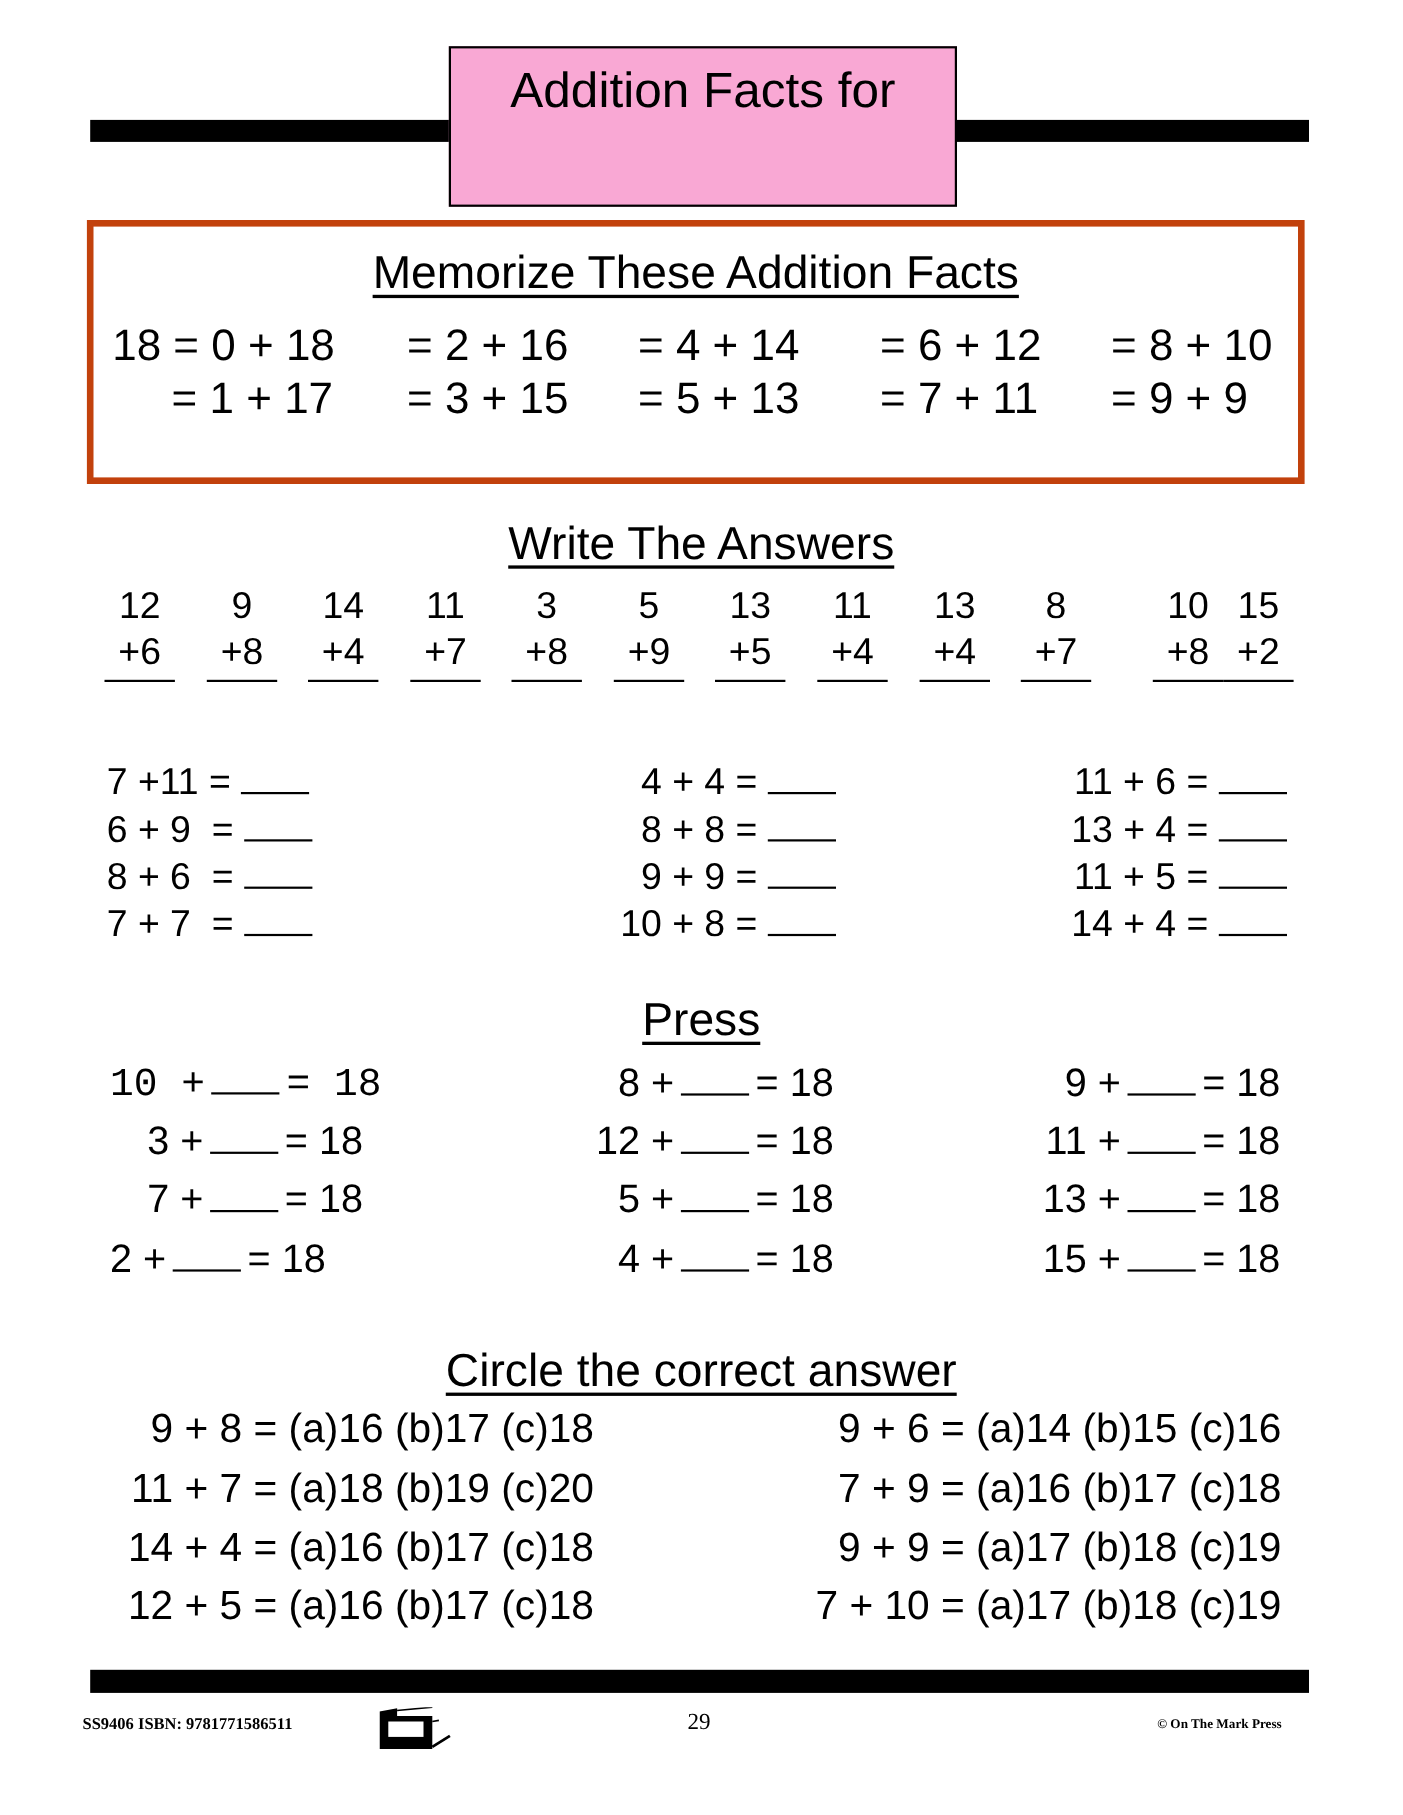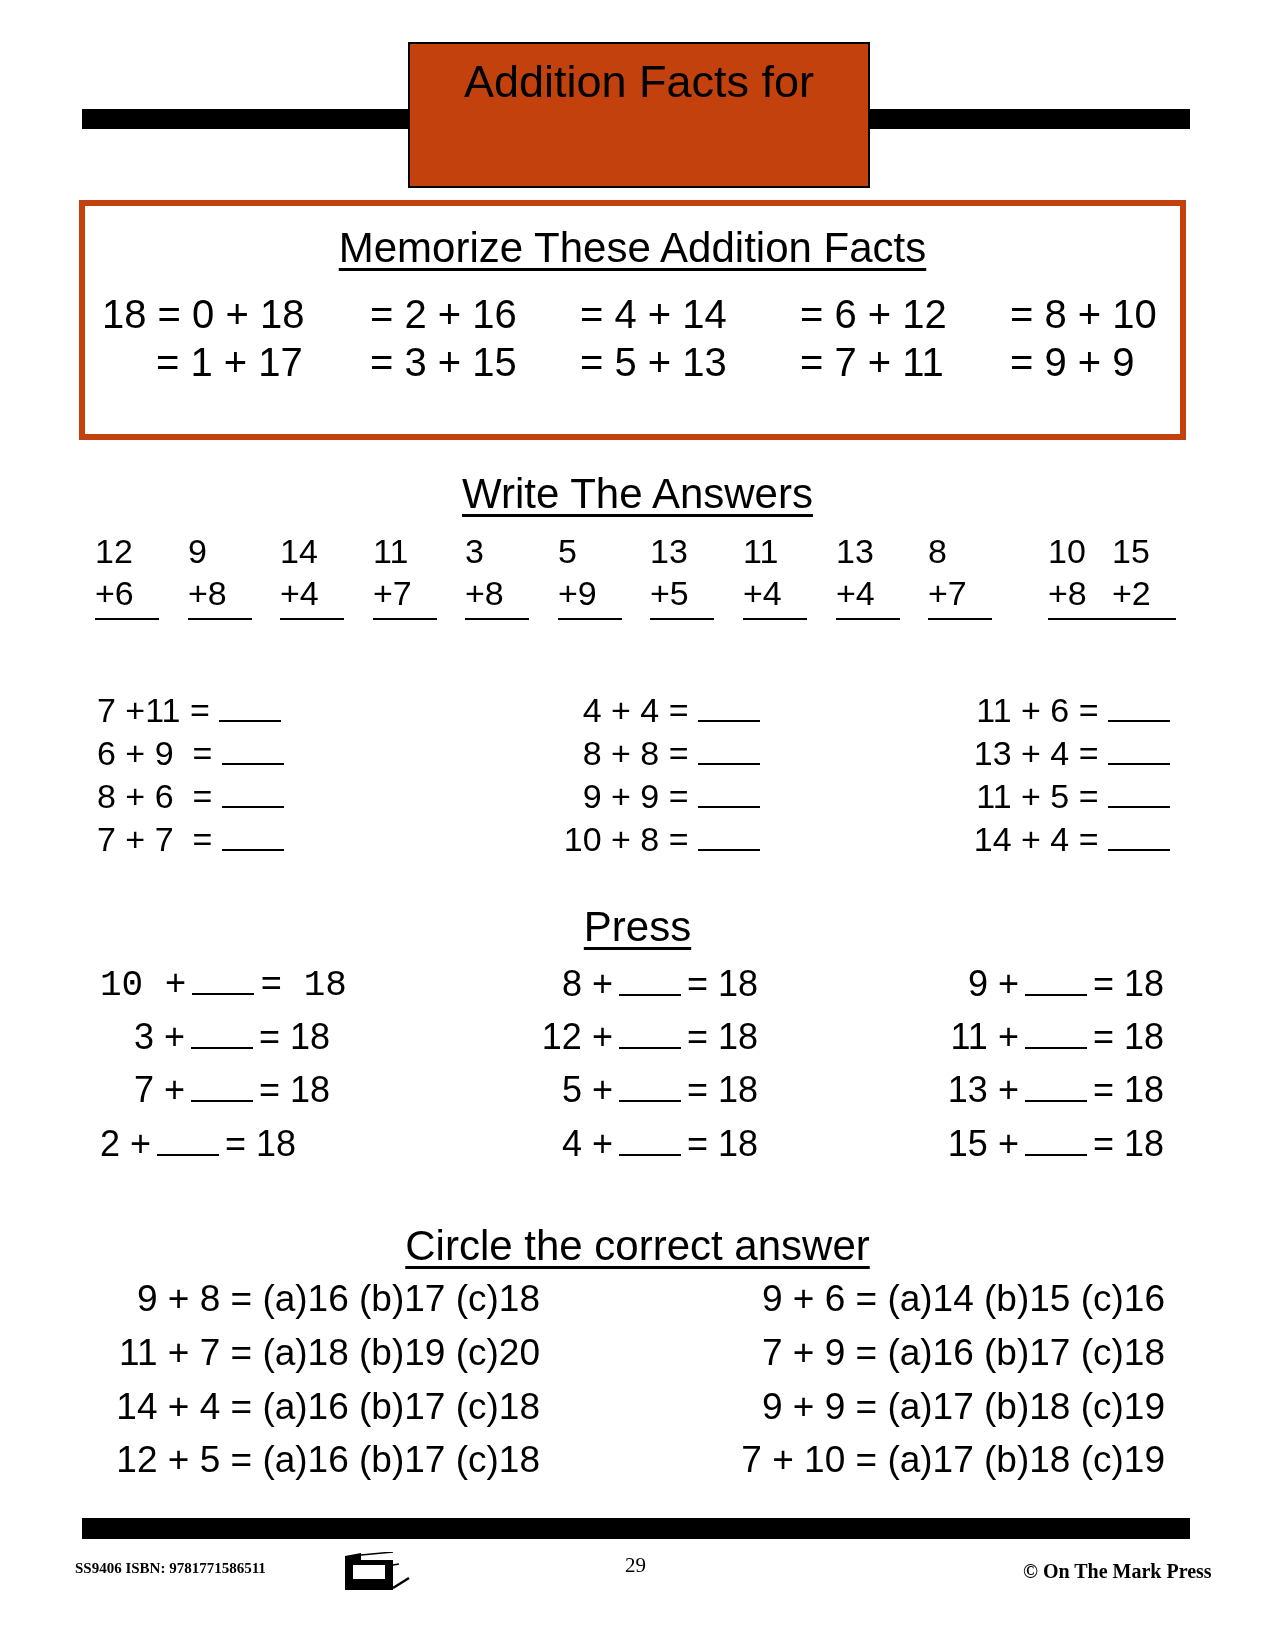--- a/index.html
+++ b/index.html
@@ -1,41 +1,41 @@
 <!DOCTYPE html>
 <html><head>
   <meta charset="utf-8">
   <style>
     html, body { margin: 0; padding: 0; background: #ffffff; }
     body { width: 1275px; height: 1650px; position: relative; overflow: hidden;
            font-family: "Liberation Sans", sans-serif; color: #000; }
     .abs { position: absolute; }
     .bar { position: absolute; background: #000; }
     .title-box { position: absolute; left: 408px; top: 42px; width: 462px; height: 146px;
-                 border: 2px solid #000; background: #c2410c; box-sizing: border-box;
+                 border: 2px solid #000; background: #f9a8d4; box-sizing: border-box;
                  text-align: center; font-size: 45px; line-height: 56px; padding-top: 10px; }
     .memo-box { position: absolute; left: 79px; top: 200px; width: 1107px; height: 240px;
                 border: 6px solid #c2410c; box-sizing: border-box; }
     .heading { position: absolute; left: 0; width: 1275px; text-align: center; font-size: 42px; margin-top: 15px; }
     .heading span { text-decoration: underline; text-decoration-thickness: 3px; text-underline-offset: 6px; }
     .memo-title { position: absolute; left: 0; right: 0; top: 18px; text-align: center; font-size: 42px; }
     .memo-title span { text-decoration: underline; text-decoration-thickness: 3px; text-underline-offset: 6px; }
     .fact { position: absolute; font-size: 40px; white-space: pre; }
-    .vprob { position: absolute; width: 64px; text-align: left; font-size: 34px; line-height: 42px; }
+    .vprob { position: absolute; width: 64px; text-align: center; font-size: 34px; line-height: 42px; }
     .vprob .bottom { border-bottom: 2px solid #000; padding-bottom: 4px; }
     .eq { position: absolute; font-size: 34px; white-space: pre; }
     .blank { display: inline-block; width: 62px; border-bottom: 2px solid #000; height: 30px; vertical-align: baseline; }
     .solve { position: absolute; font-size: 36px; white-space: pre; }
     .solve .blank { width: 62px; margin: 0 6px; }
     .circle { position: absolute; font-size: 37px; white-space: pre; text-align: right; }
     .footer-left { position: absolute; left: 75px; top: 1560px; font-family: "Liberation Serif", serif;
                    font-weight: bold; font-size: 15px; }
     .footer-page { position: absolute; left: 625px; top: 1553px; font-family: "Liberation Serif", serif; font-size: 21px; }
-    .footer-right { position: absolute; left: 1023px; top: 1560px; font-family: "Liberation Serif", serif;
-                    font-weight: bold; font-size: 20px; }
+    .footer-right { position: absolute; left: 1052px; top: 1560px; font-family: "Liberation Serif", serif;
+                    font-weight: bold; font-size: 12px; }
   </style>
 </head>
 <body>
 
 <div class="bar" style="left:82px; top:109px; width:330px; height:20px;"></div>
 <div class="bar" style="left:868px; top:109px; width:322px; height:20px;"></div>
 <div class="title-box">
   <div>Addition Facts for</div>
 </div>
 

